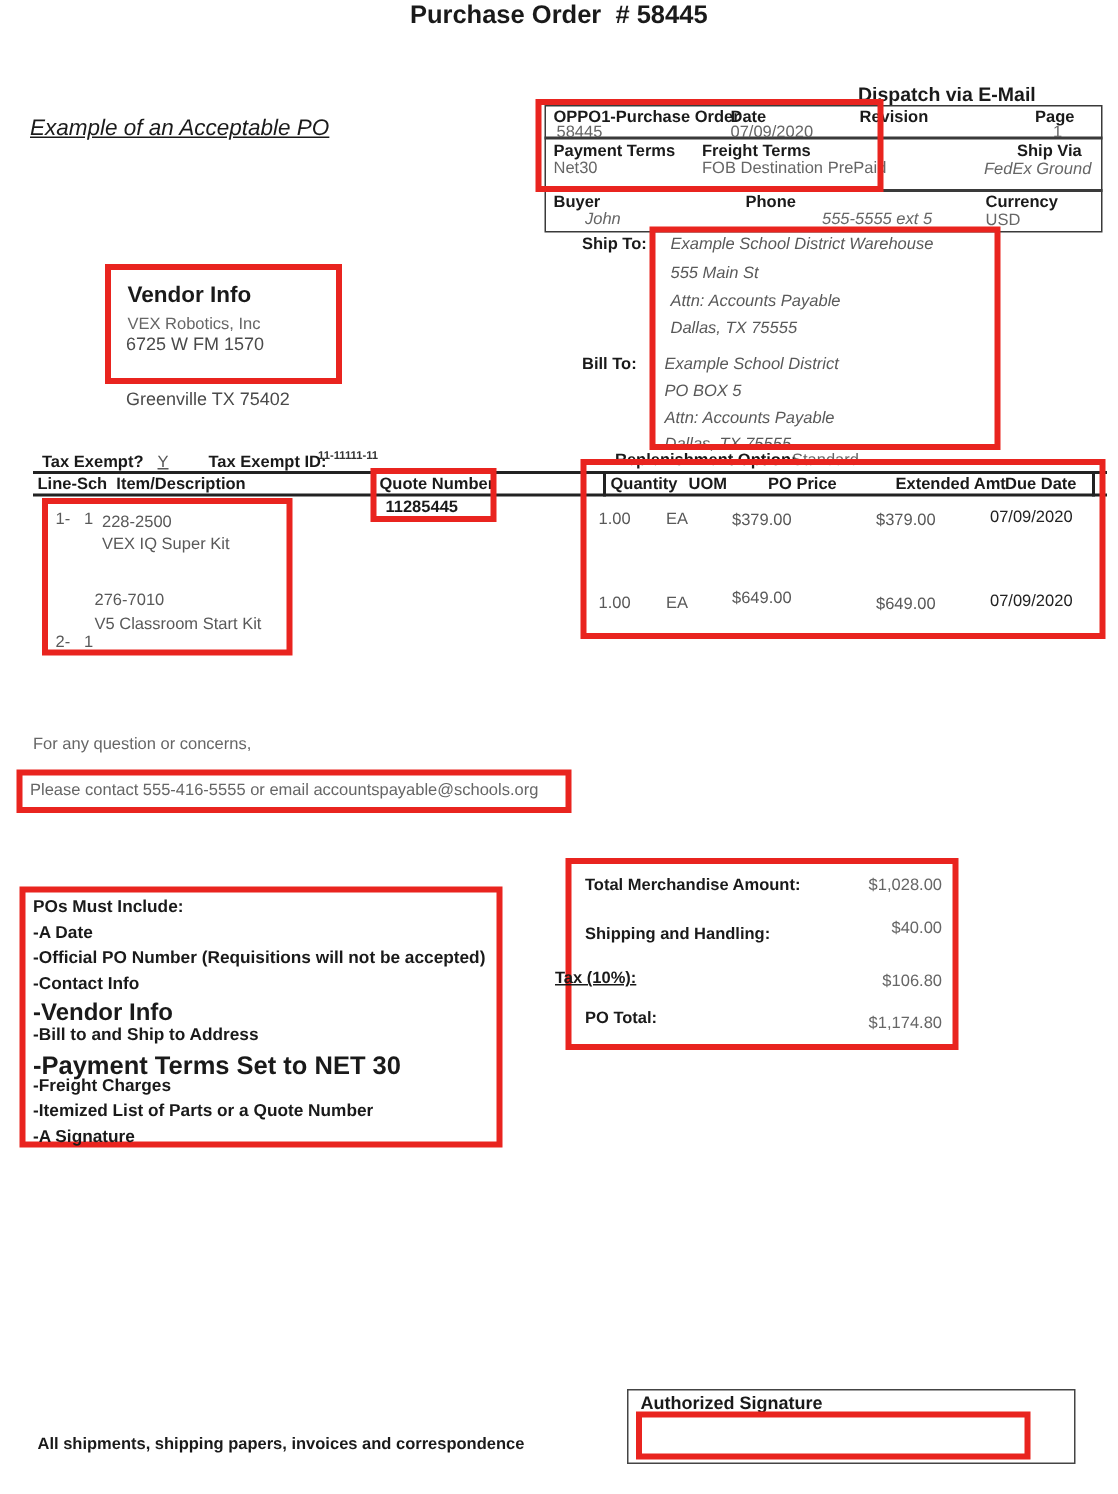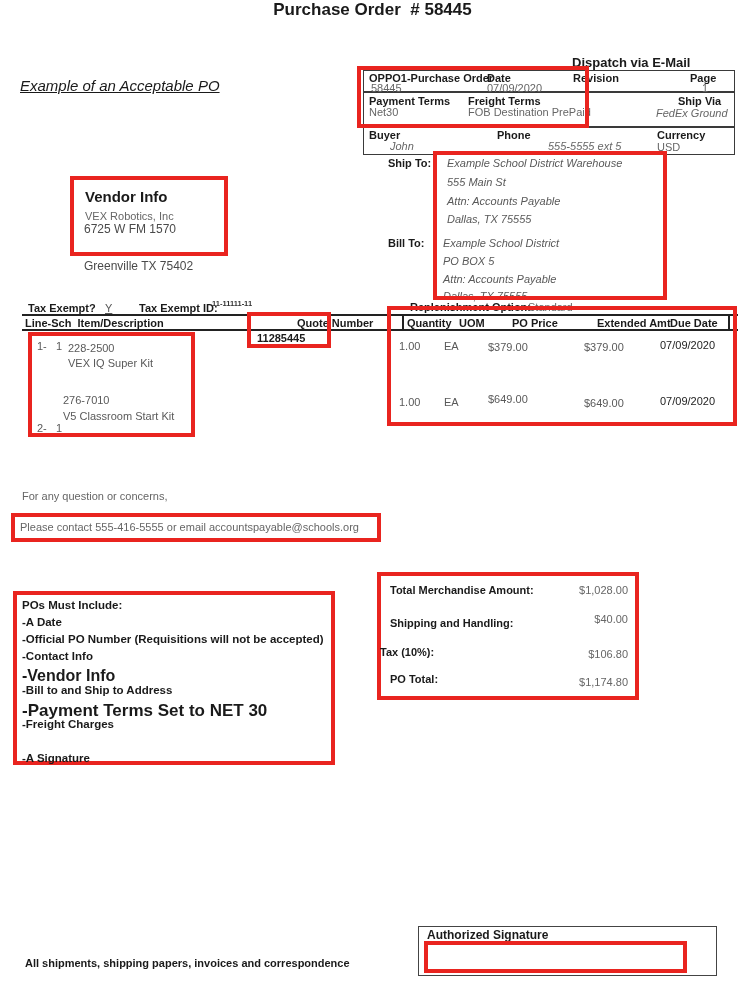--- a/index.html
+++ b/index.html
@@ -92,21 +92,21 @@
 
   <div class="abs b s11" style="left:410px;top:301px;">Replenishment Option:</div>
   <div class="abs g s11" style="left:528px;top:301px;">Standard</div>
 
   <div class="hline" style="left:22px;top:314px;width:716px;"></div>
   <div class="hline" style="left:22px;top:329px;width:716px;"></div>
   <div class="vline" style="left:402px;top:314px;height:17px;"></div>
   <div class="vline" style="left:728px;top:314px;height:17px;"></div>
 
   <div class="abs b s11" style="left:25px;top:317px;">Line-Sch  Item/Description</div>
-  <div class="abs b s11" style="left:253px;top:317px;margin-left:44px;">Quote Number</div>
+  <div class="abs b s11" style="left:253px;top:317px;">Quote Number</div>
   <div class="abs b s11" style="left:407px;top:317px;">Quantity</div>
   <div class="abs b s11" style="left:459px;top:317px;">UOM</div>
   <div class="abs b s11" style="left:512px;top:317px;">PO Price</div>
   <div class="abs b s11" style="left:597px;top:317px;">Extended Amt</div>
   <div class="abs b s11" style="left:670px;top:317px;">Due Date</div>
 
   <div class="abs b s11" style="left:257px;top:332px;">11285445</div>
   <div class="redbox" style="left:247px;top:312px;width:84px;height:36px;"></div>
 
   <div class="abs m s11" style="left:37px;top:340px;">1-   1</div>
@@ -139,28 +139,29 @@
 
   <div class="redbox" style="left:13px;top:591px;width:322px;height:174px;"></div>
   <div class="abs b" style="left:22px;top:599px;font-size:11.5px;">POs Must Include:</div>
   <div class="abs b" style="left:22px;top:616px;font-size:11.5px;">-A Date</div>
   <div class="abs b" style="left:22px;top:633px;font-size:11.5px;">-Official PO Number (Requisitions will not be accepted)</div>
   <div class="abs b" style="left:22px;top:650px;font-size:11.5px;">-Contact Info</div>
   <div class="abs b" style="left:22px;top:667px;font-size:16px;">-Vendor Info</div>
   <div class="abs b" style="left:22px;top:684px;font-size:11.5px;">-Bill to and Ship to Address</div>
   <div class="abs b" style="left:22px;top:701px;font-size:17px;">-Payment Terms Set to NET 30</div>
   <div class="abs b" style="left:22px;top:718px;font-size:11.5px;">-Freight Charges</div>
+  <div class="abs b" style="left:22px;top:735px;font-size:11.5px;">-Itemized List of Parts or a Quote Number</div>
   <div class="abs b" style="left:22px;top:752px;font-size:11.5px;">-A Signature</div>
 
   <div class="redbox" style="left:377px;top:572px;width:262px;height:128px;"></div>
   <div class="abs b s11" style="left:390px;top:584px;text-align:right;">Total Merchandise Amount:</div>
   <div class="abs g s11" style="left:540px;top:584px;width:88px;text-align:right;">$1,028.00</div>
   <div class="abs b s11" style="left:390px;top:617px;">Shipping and Handling:</div>
   <div class="abs g s11" style="left:540px;top:613px;width:88px;text-align:right;">$40.00</div>
-  <div class="abs b s11" style="left:380px;top:646px;">Tax (10%):</div>
+  <div class="abs b s11" style="left:370px;top:646px;text-decoration:underline;">Tax (10%):</div>
   <div class="abs g s11" style="left:540px;top:648px;width:88px;text-align:right;">$106.80</div>
   <div class="abs b s11" style="left:390px;top:673px;">PO Total:</div>
   <div class="abs g s11" style="left:540px;top:676px;width:88px;text-align:right;">$1,174.80</div>
 
   <div class="abs b s11" style="left:25px;top:928px;line-height:14px;">
     <div>All shipments, shipping papers, invoices and correspondence</div>
     
     
   </div>
 

